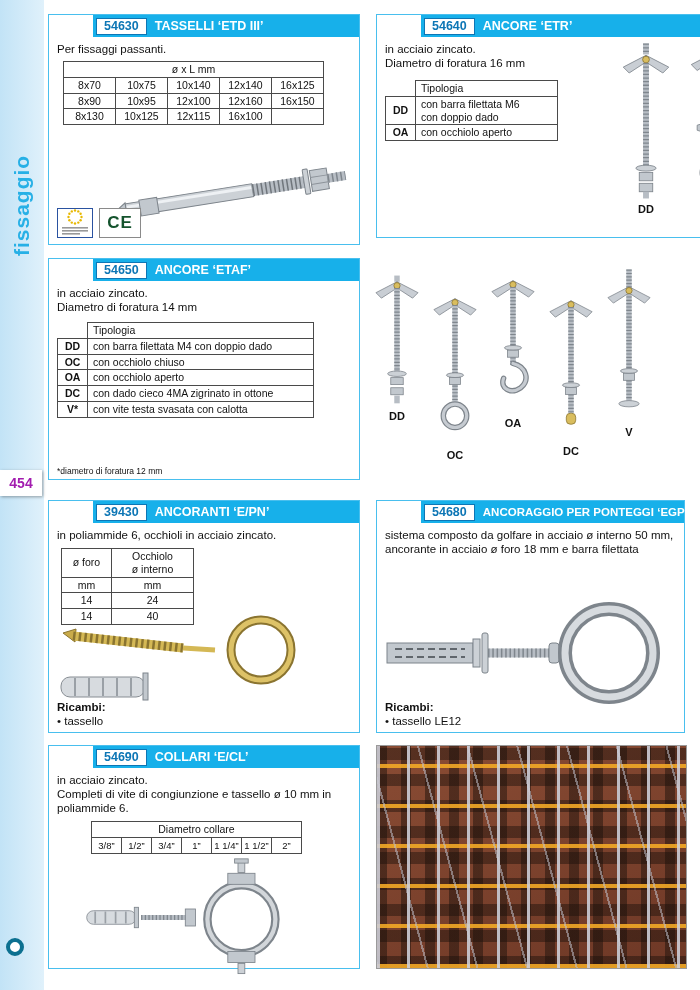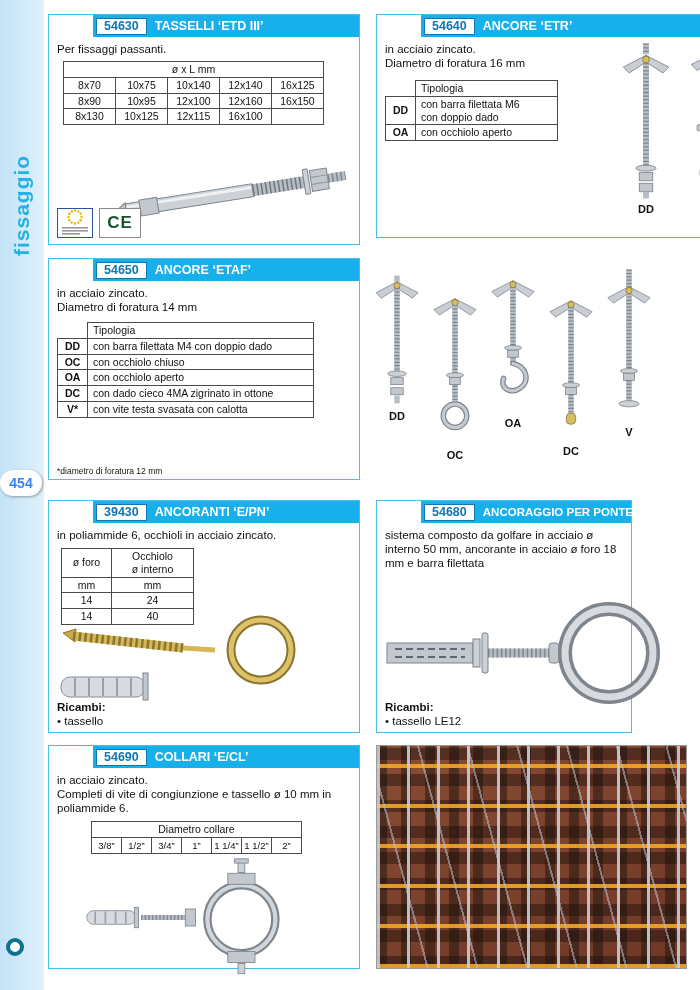--- a/index.html
+++ b/index.html
@@ -10,21 +10,21 @@
   
   .sidebar { position:absolute; left:0; top:0; width:44px; height:100%;
              background:linear-gradient(90deg,#c2e3f6 0%, #e0f1fb 100%); }
   .sidebar-label { position:absolute; left:0; top:130px; width:44px; height:150px;
                    display:flex; align-items:center; justify-content:center;
                    writing-mode:vertical-rl; transform:rotate(180deg);
                    font-size:21px; font-weight:bold; color:#27b0e6; letter-spacing:1px; }
   .page-num { position:absolute; left:0; top:470px; width:42px; height:26px; background:#fff;
               box-shadow:1px 1px 3px rgba(0,0,0,.35);
               display:flex; align-items:center; justify-content:center;
-              font-size:14px; font-weight:bold; color:#3b82f6;border-radius:13px; }
+              font-size:14px; font-weight:bold; color:#a21caf; }
   .pub-logo { position:absolute; left:6px; top:938px; width:18px; height:18px;
               border-radius:50%; border:4px solid #0c7090; background:#fff; }
 
   
   .panel { position:absolute; background:#fff; border:1px solid #49bfee; }
   .ph { display:flex; align-items:center; gap:8px; background:#17b0ea; height:22px; padding:2px 3px;margin-left:44px; }
   .code { background:#fff; border:1px solid #0d76b5; color:#0d76b5; font-size:12.5px;
           font-weight:bold; padding:0 7px; height:17px; display:flex; align-items:center; }
   .ptitle { color:#fff; font-weight:bold; font-size:12.5px; white-space:nowrap; }
   .ptitle.small { font-size:11.5px; }
@@ -430,21 +430,21 @@
         <rect x="88" y="74" width="5" height="27" class="mn"></rect>
       </svg>
 
       <div class="ricambi">
         <div class="ricambi-label">Ricambi:</div>
         <div class="ricambi-item">• tassello</div>
       </div>
     </div>
   </section>
 
-  <section class="panel" style="left:376px; top:500px; width:256px; height:233px">
+  <section class="panel" style="left:376px; top:500px; width:309px; height:233px">
     <header class="ph">
       <span class="code">54680</span>
       <span class="ptitle small">ANCORAGGIO PER PONTEGGI ‘EGP’</span>
     </header>
     <div class="pbody">
       <p>sistema composto da golfare in acciaio ø interno 50 mm, ancorante in acciaio ø foro 18 mm e barra filettata</p>
 
       <svg class="egp-art" width="298" height="126" viewBox="0 0 298 126">
         <rect x="6" y="56" width="86" height="20" class="mn"></rect>
         <line x1="14" y1="62" x2="84" y2="62" class="slot"></line>

